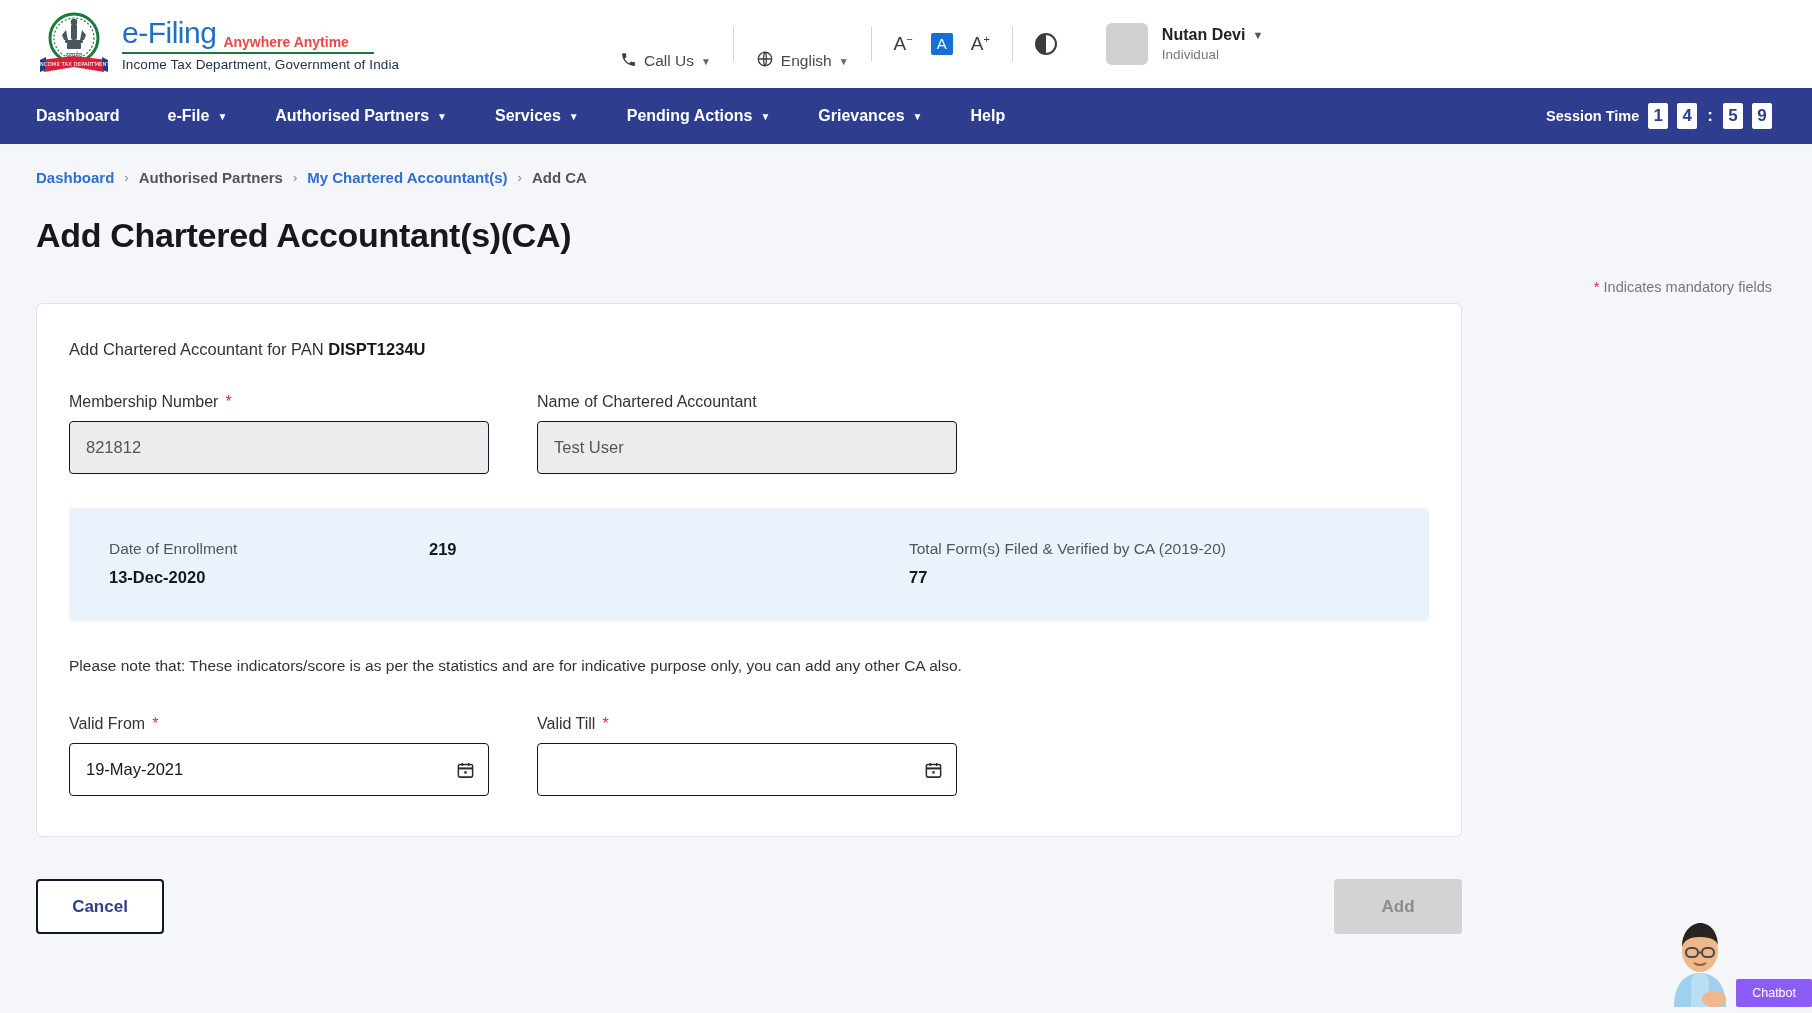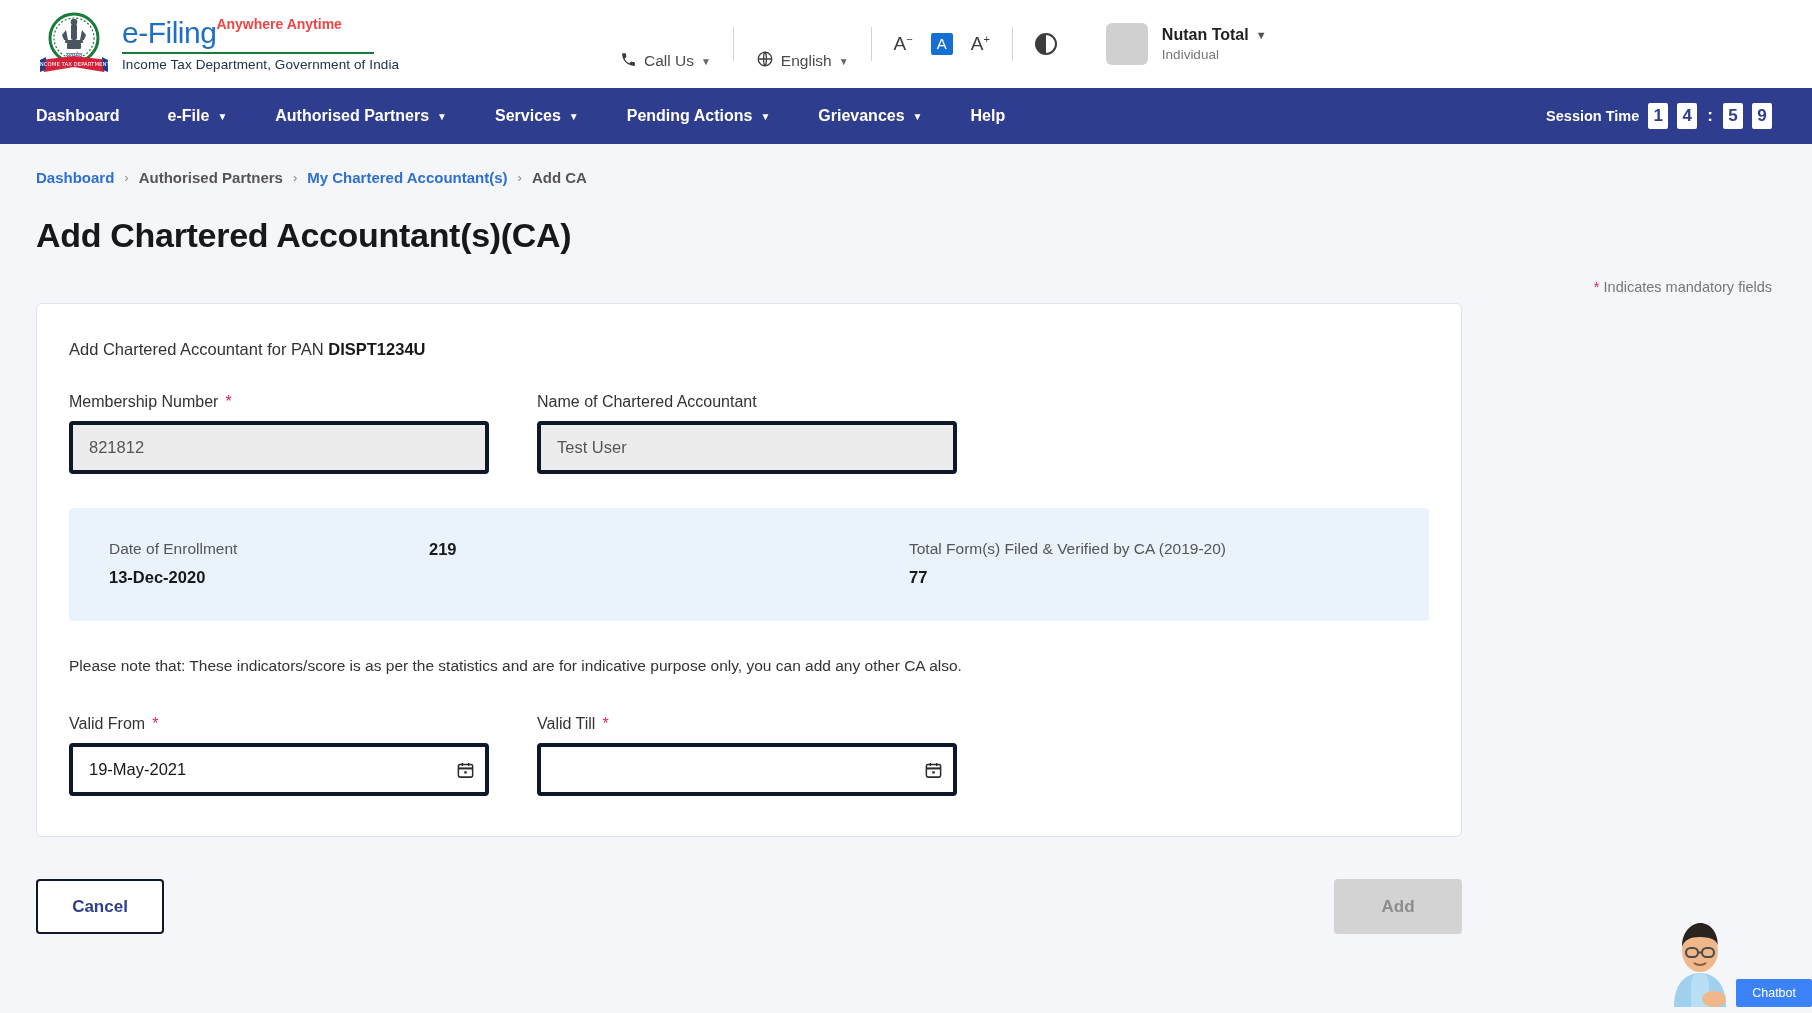--- a/index.html
+++ b/index.html
@@ -17,21 +17,21 @@
     background: #ffffff;
     display: flex;
     align-items: center;
     padding: 0 40px 0 36px;
     position: relative;
   }
   .brand { display: flex; align-items: center; gap: 10px; }
   .emblem { width: 76px; height: 68px; position: relative; flex: 0 0 auto; }
   .emblem svg { display: block; }
   .brand-text { display: flex; flex-direction: column; justify-content: center; }
-  .brand-line1 { display: flex; align-items: flex-start; }
+  .brand-line1 { display: flex; align-items: flex-end; gap: 7px; }
   .efiling {
     font-size: 30px; color: #1f6fc4; letter-spacing: -0.5px;
     font-family: "Liberation Sans", sans-serif;
   }
   .tagline {
     font-size: 14px; color: #ef4444; font-weight: bold;
   }
   .brand-rule { height: 2px; background: #1a7a3c; margin: 2px 0 3px 0; width: 252px; }
   .dept { font-size: 13.5px; color: #20334d; letter-spacing: .1px; }
 
@@ -110,21 +110,21 @@
     padding: 36px 32px 40px 32px; width: 1426px;
   }
   .card-head { font-size: 16.5px; color: #333; margin-bottom: 34px; }
   .card-head b { color: #17181a; }
 
   .row { display: flex; gap: 48px; }
   .field { width: 420px; }
   .flabel { font-size: 16px; color: #333; margin-bottom: 10px; display: flex; align-items: center; gap: 7px; }
   .flabel .star { color: #e0245e; font-size: 16px; line-height: 1; }
   .input {
-    width: 100%; height: 53px; border: 4px solid #0f172a; border-radius: 4px;
+    width: 100%; height: 53px; border: 1px solid #0f172a; border-radius: 4px;
     background: #ececec; color: #555; font-size: 16.5px;
     padding: 0 16px; font-family: "Liberation Sans", sans-serif;
   }
   .input:disabled { color: #555; }
   .date-wrap { position: relative; }
   .input.date { background: #ffffff; color: #17181a; padding-right: 46px; }
   .cal-ico {
     position: absolute; right: 14px; top: 50%; transform: translateY(-50%);
     width: 19px; height: 20px; cursor: pointer;
   }
@@ -157,21 +157,21 @@
   }
 
   
   .chatbot {
     position: absolute; right: 0px; bottom: 0px;
     width: 172px; height: 100px;
   }
   .bot-avatar { position: absolute; left: 18px; bottom: 2px; }
   .bot-pill {
     position: absolute; right: 0; bottom: 6px;
-    background: #3b82f6; color: #fff; font-size: 12.5px;
+    background: #8b5cf6; color: #fff; font-size: 12.5px;
     padding: 7px 16px; border-radius: 2px; cursor: pointer;
   }
 </style>
 </head>
 <body>
 
 <div class="top-header">
 
   <div class="brand">
     <div class="emblem">
@@ -243,21 +243,21 @@
     <div class="divider"></div>
 
     <div class="contrast"></div>
 
     <div class="divider" style="visibility:hidden"></div>
 
     <div class="profile">
       <div class="avatar"></div>
       <div class="profile-txt">
         <div class="pname">
-          <span>Nutan Total</span>
+          <span>Nutan Devi</span>
           <span class="chev">▼</span>
         </div>
         <div class="prole">Individual</div>
       </div>
     </div>
 
   </div>
 </div>
 
 <div class="navbar">

